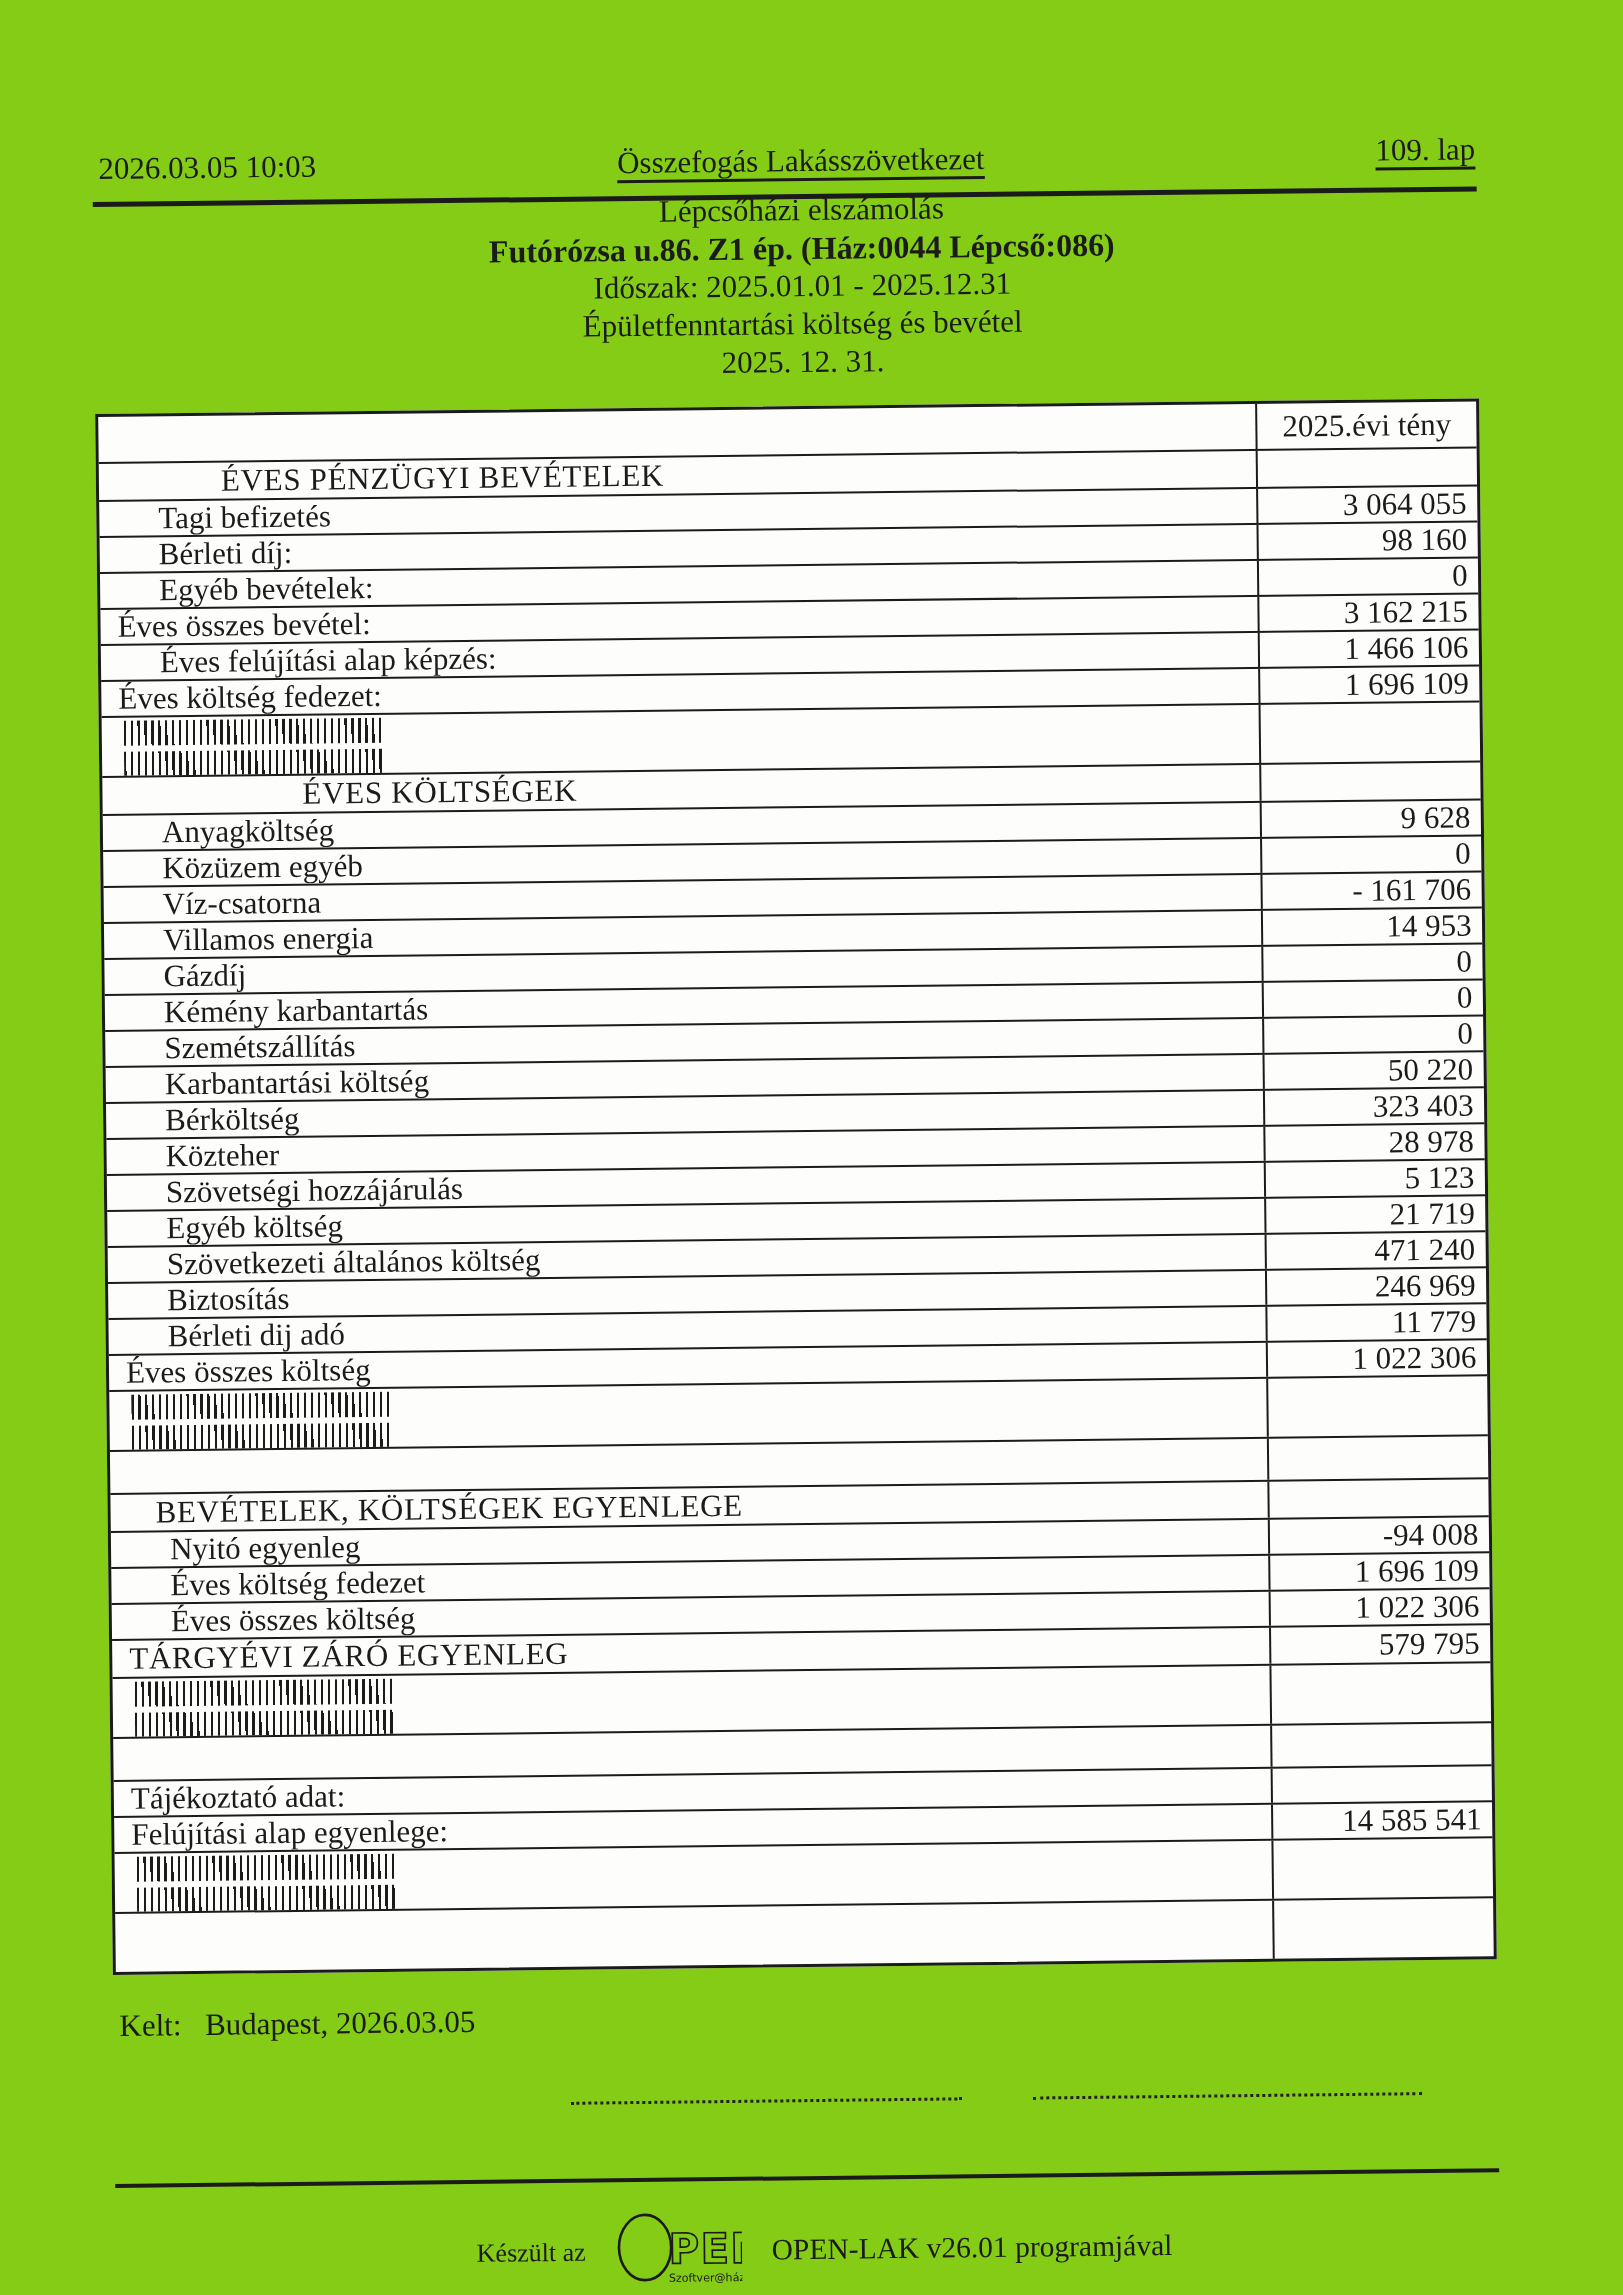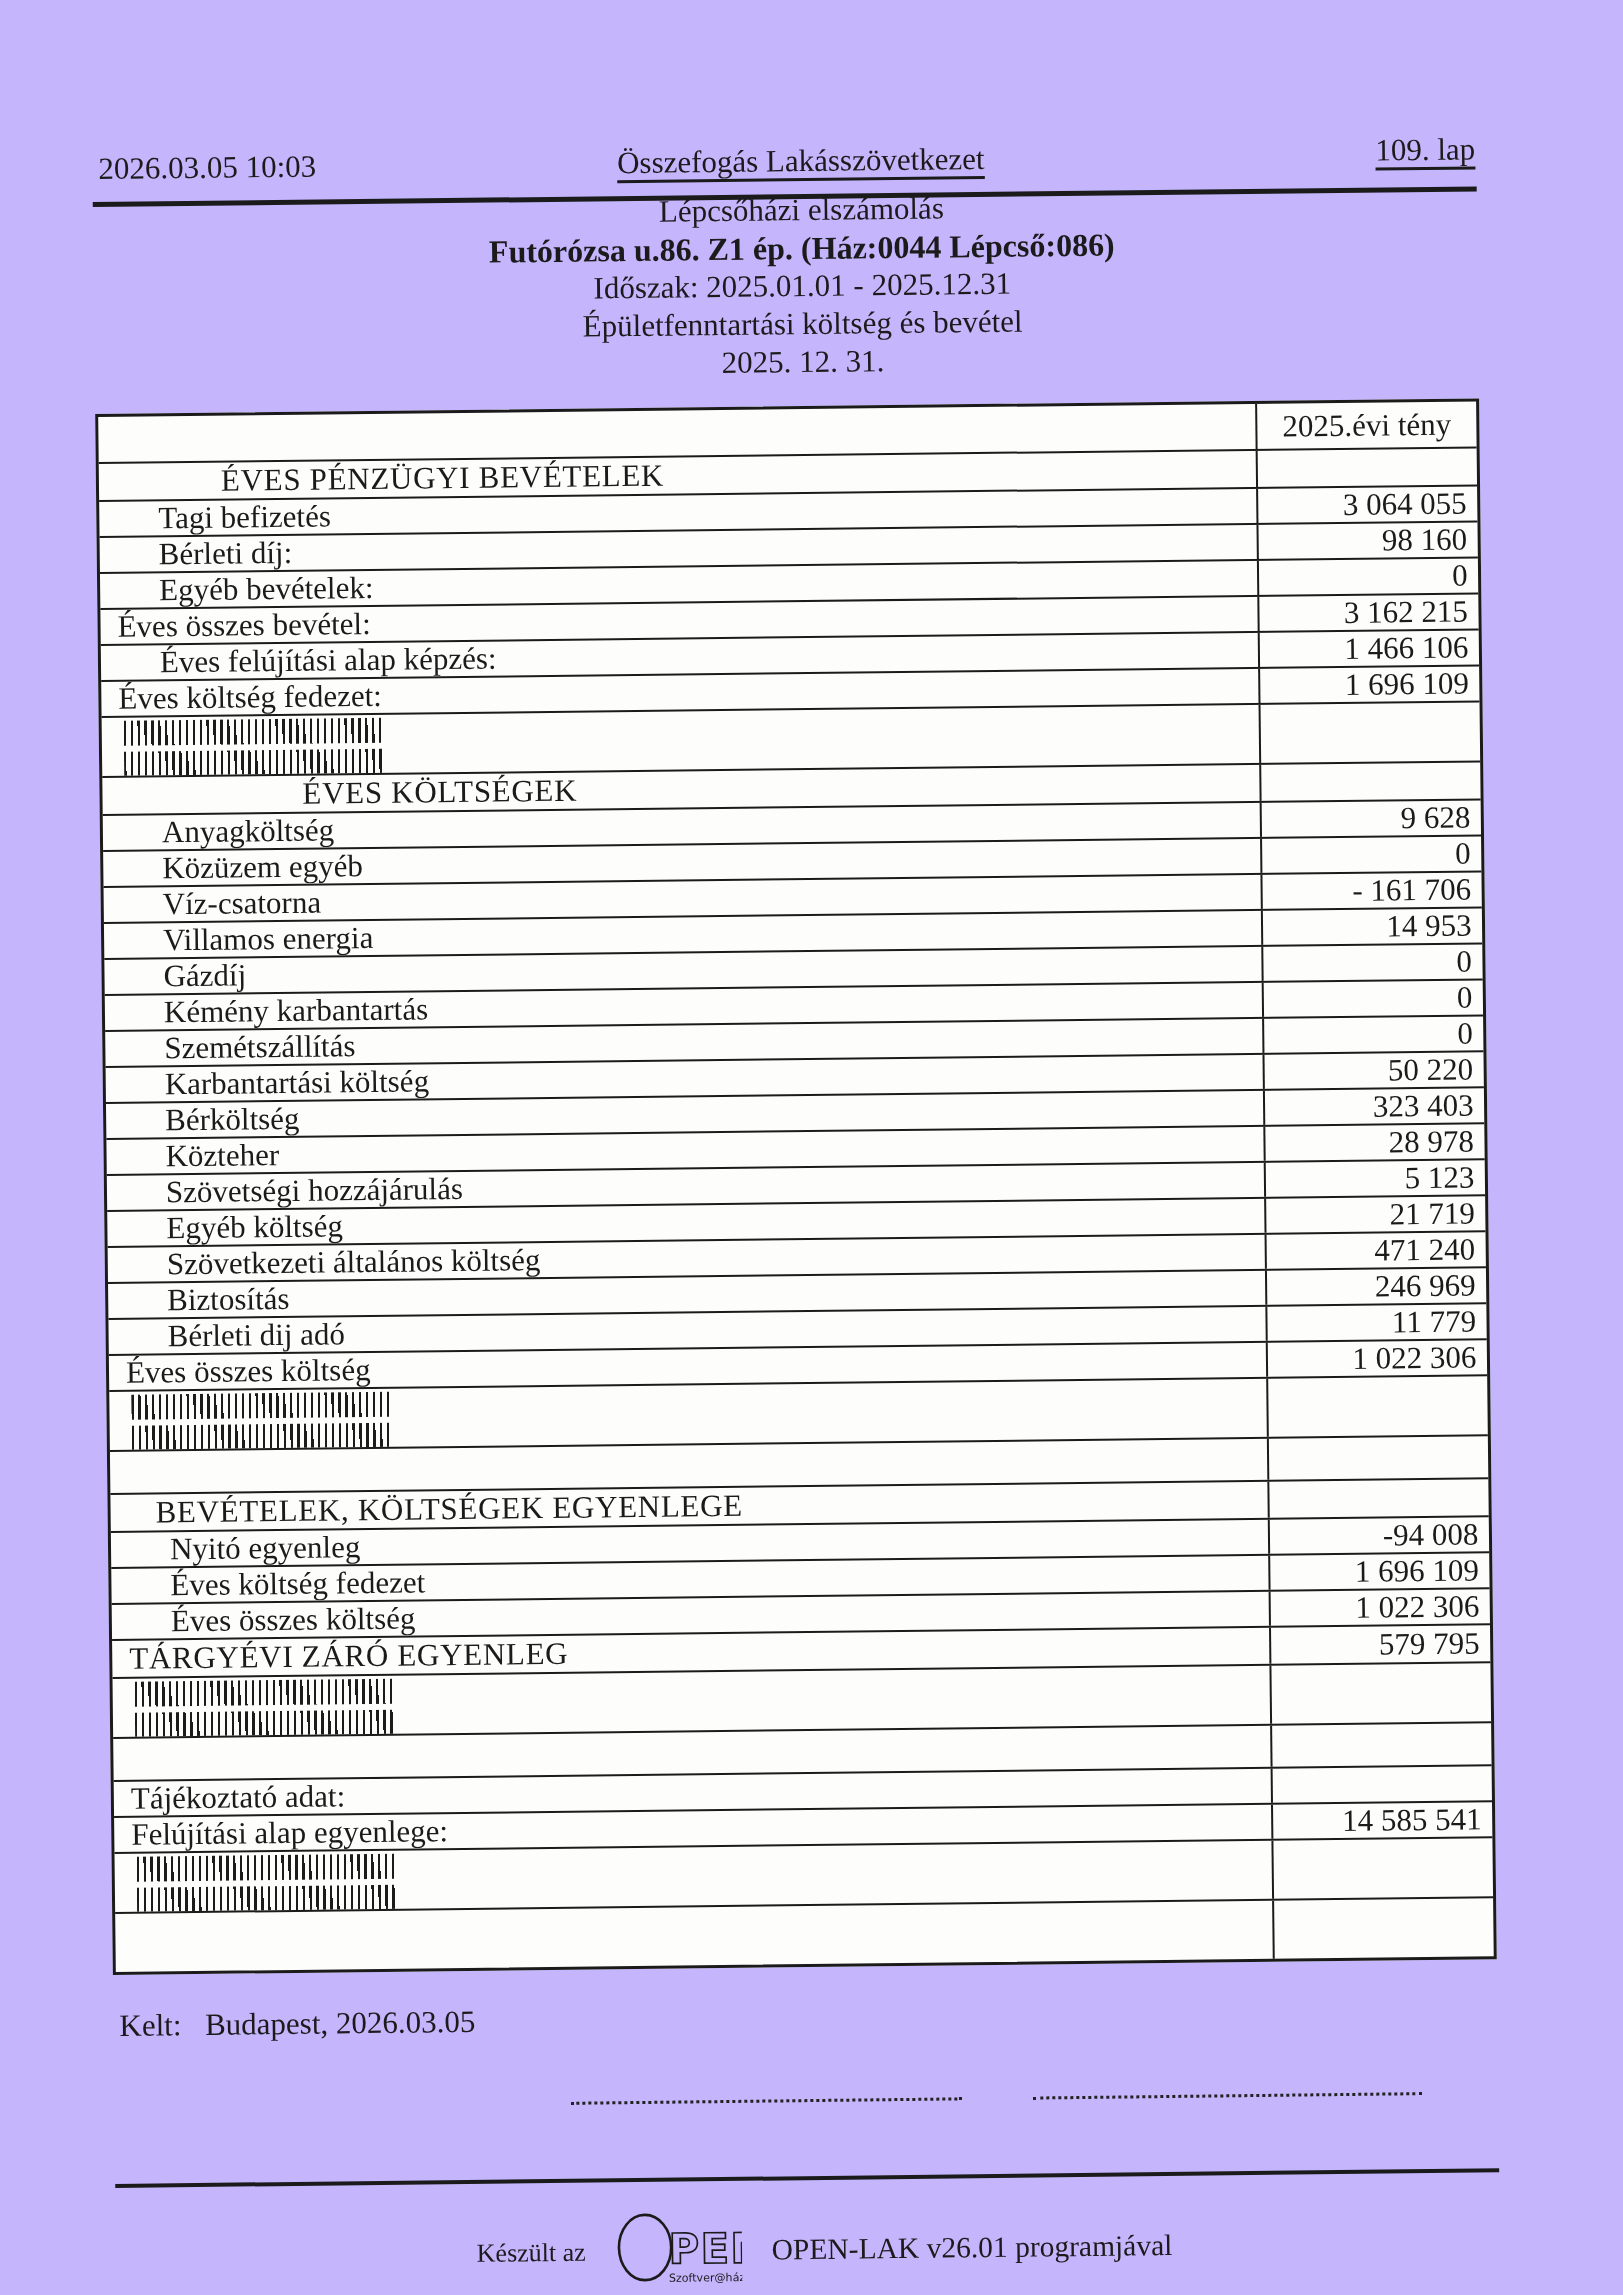--- a/index.html
+++ b/index.html
@@ -1,17 +1,17 @@
 <!DOCTYPE html>
 <html style="font-size:10.5px"><head>
 <meta charset="utf-8">
 <style>
   :root{ --ink:#1b1b1b; }
   html,body{margin:0;padding:0;background:#9a9a9a;}
-  .page{position:relative;width:1623px;height:2295px;background:#c4b5fd;overflow:hidden;
+  .page{position:relative;width:1623px;height:2295px;background:#84cc16;overflow:hidden;
         font-family:"Liberation Serif", serif;color:var(--ink);}
   .sheet{position:absolute;inset:0;transform:rotate(-0.65deg);transform-origin:50% 48%;}
 
   
   .hdr-date{position:absolute;left:109px;top:143px;font-size:31px;}
   .hdr-org{position:absolute;left:50%;top:143px;transform:translateX(-50%);font-size:31px;
            text-decoration:underline;text-underline-offset:6.5px;}
   .hdr-page{position:absolute;right:137px;top:139px;font-size:31px;
             text-decoration:underline;text-underline-offset:6.5px;}
   .hdr-rule{position:absolute;left:103px;top:194px;width:1384px;height:4.6px;background:var(--ink);}

